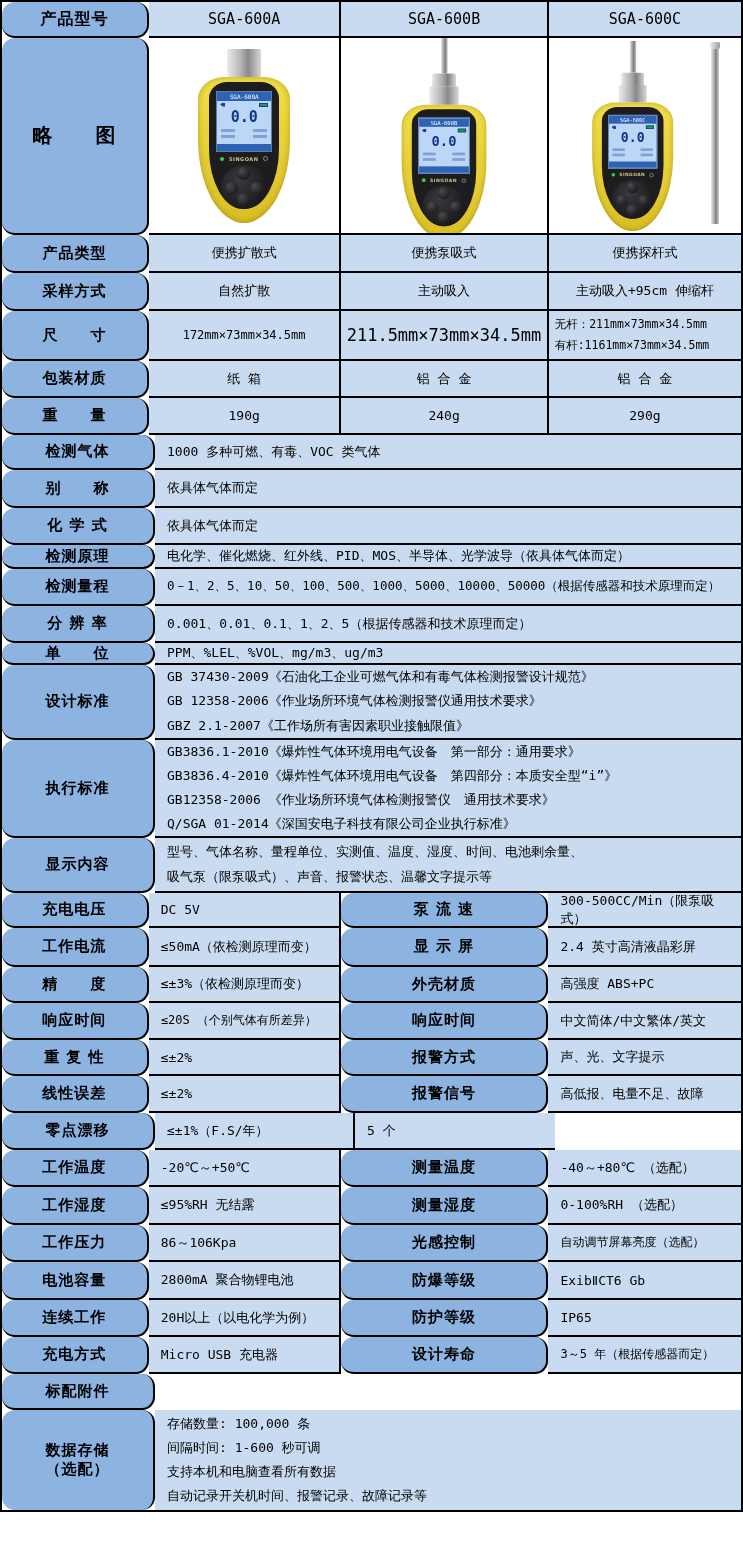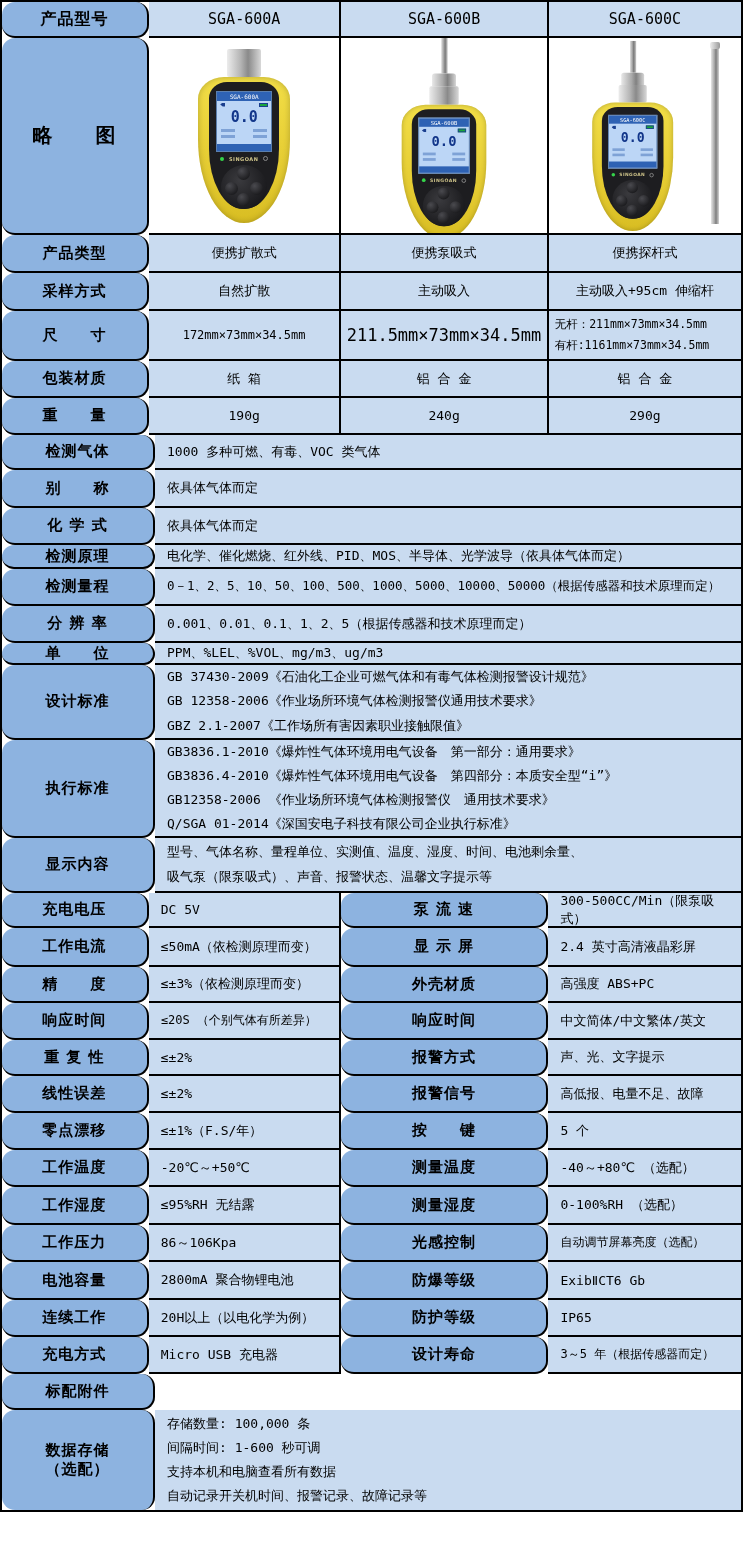--- a/index.html
+++ b/index.html
@@ -318,21 +318,20 @@
   </div>
   <div class="row" style="height:37px">
     <div class="cell lbl w-lbl">线性误差</div>
     <div class="cell val left w-c1">≤±2%</div>
     <div class="cell lbl w-c2">报警信号</div>
     <div class="cell val left w-c3 last">高低报、电量不足、故障</div>
   </div>
   <div class="row" style="height:37px">
     <div class="cell lbl w-lbl">零点漂移</div>
     <div class="cell val left w-c1">≤±1%（F.S/年）</div>
-    <div class="cell lbl w-c2">按　　键</div>
     <div class="cell val left w-c3 last">5 个</div>
   </div>
   <div class="row" style="height:37px">
     <div class="cell lbl w-lbl">工作温度</div>
     <div class="cell val left w-c1">-20℃～+50℃</div>
     <div class="cell lbl w-c2">测量温度</div>
     <div class="cell val left w-c3 last">-40～+80℃ （选配）</div>
   </div>
   <div class="row" style="height:38px">
     <div class="cell lbl w-lbl">工作湿度</div>

